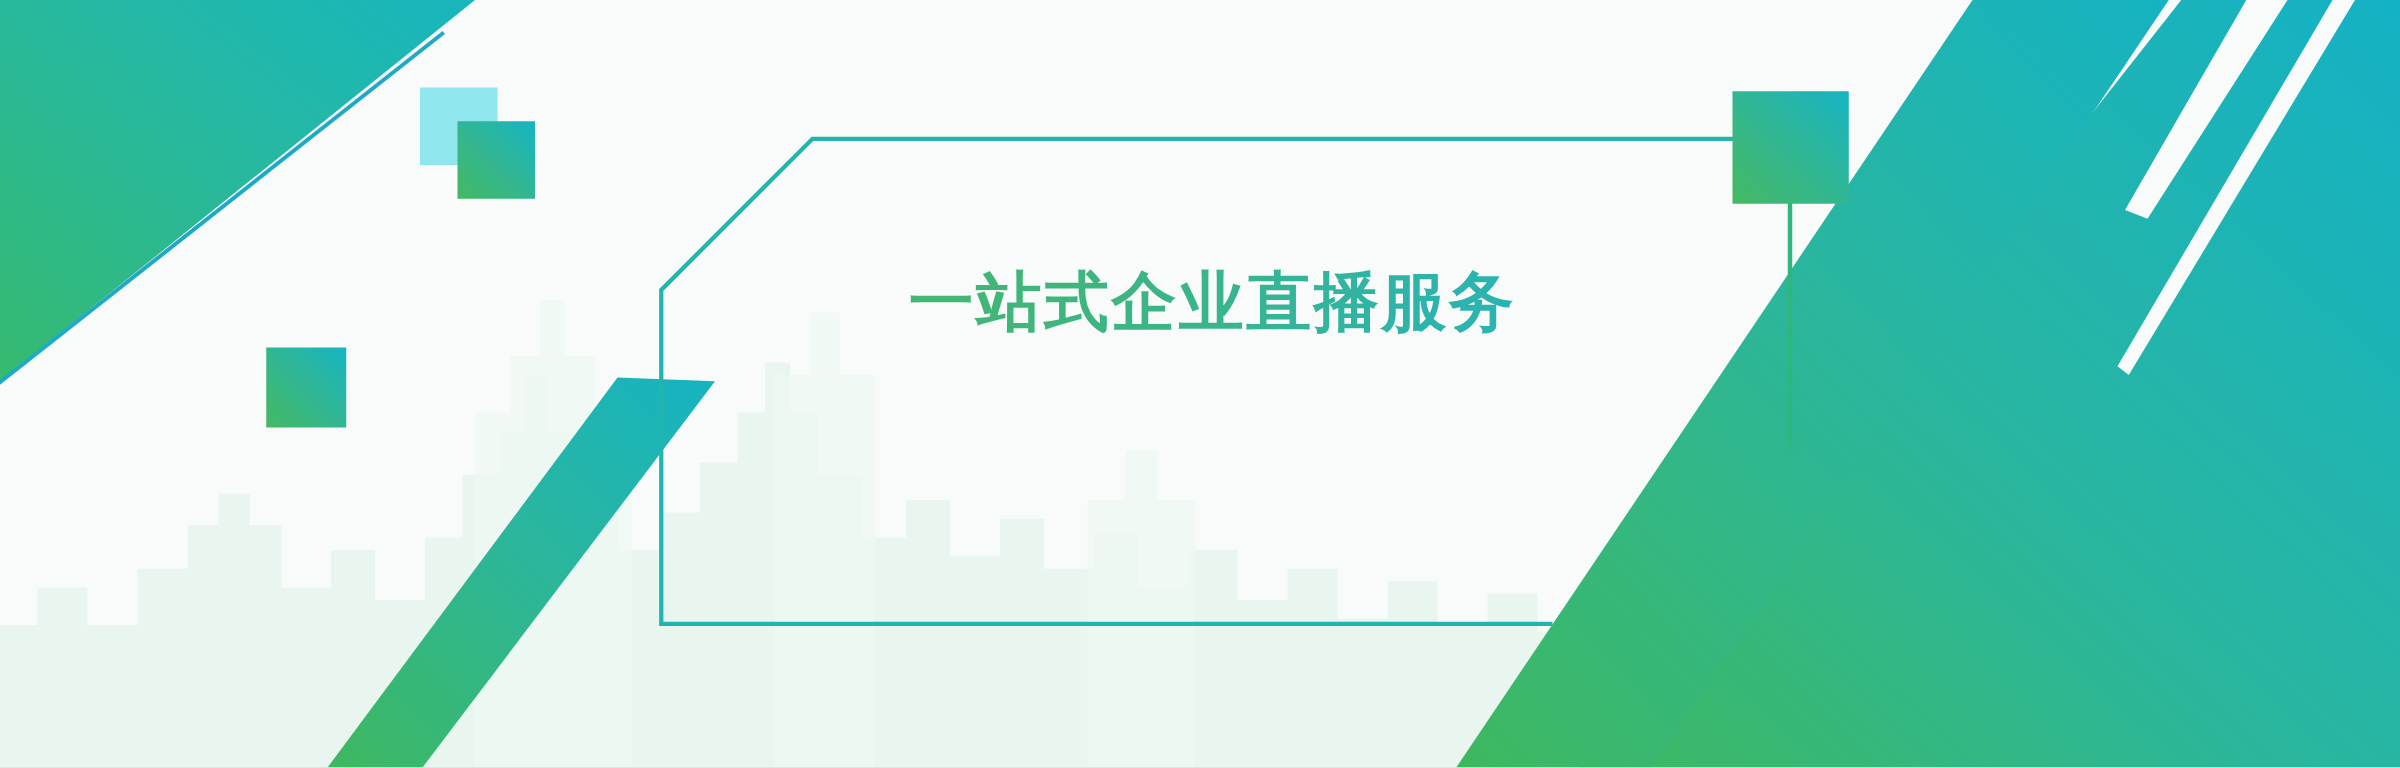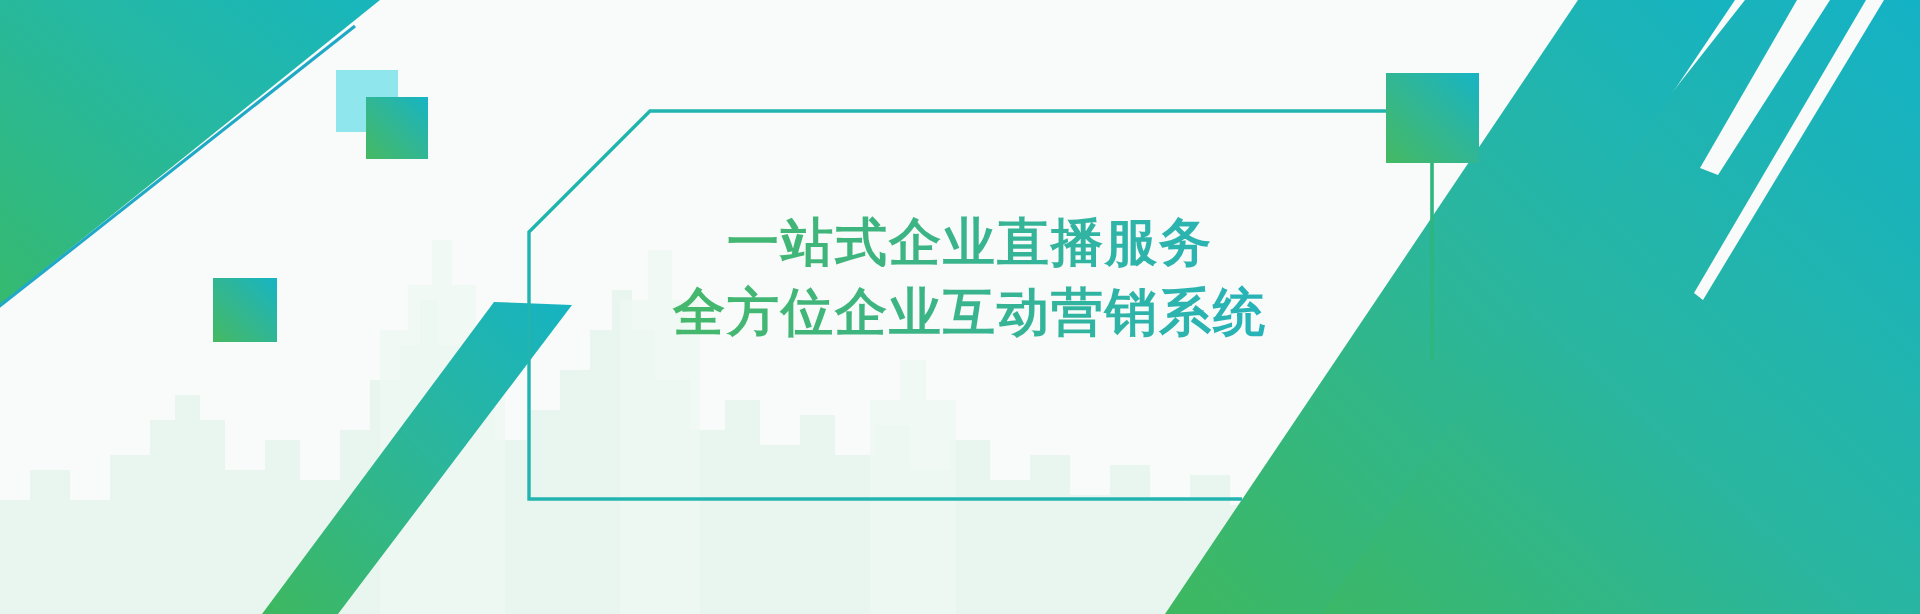--- a/index.html
+++ b/index.html
@@ -147,17 +147,16 @@
     <rect x="336" y="70" width="62" height="62" fill="#8fe6ec"></rect>
     <rect x="366" y="97" width="62" height="62" fill="url(#gSquare)"></rect>
     <rect x="213" y="278" width="64" height="64" fill="url(#gSquare)"></rect>
     <rect x="1386" y="73" width="93" height="90" fill="url(#gSquare)"></rect>
 
   </svg>
 
   <div class="headline-wrap">
     <div class="headline">
       <span class="line">一站式企业直播服务</span>
-      <span class="line">全方位企业互动营销系统</span>
     </div>
   </div>
 
 </div>
 
 </body></html>

